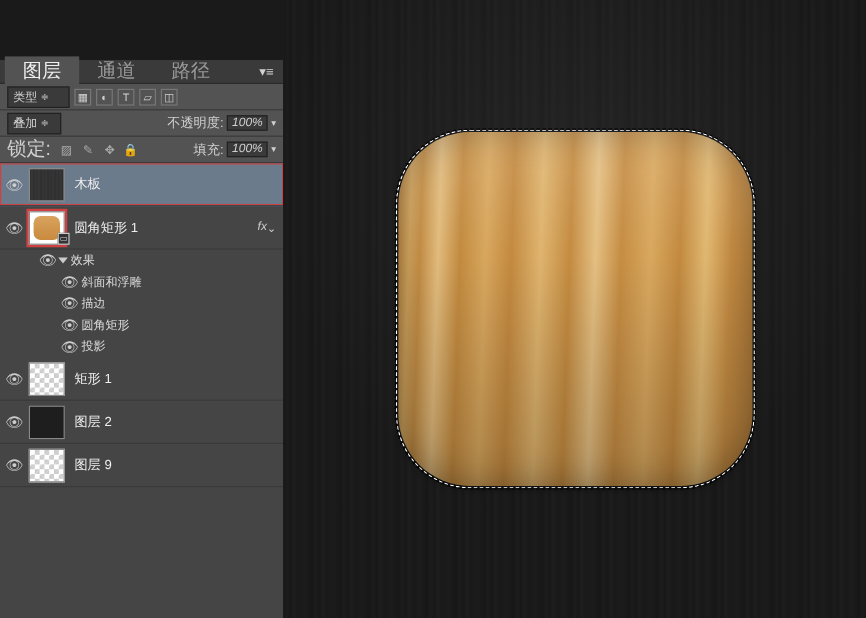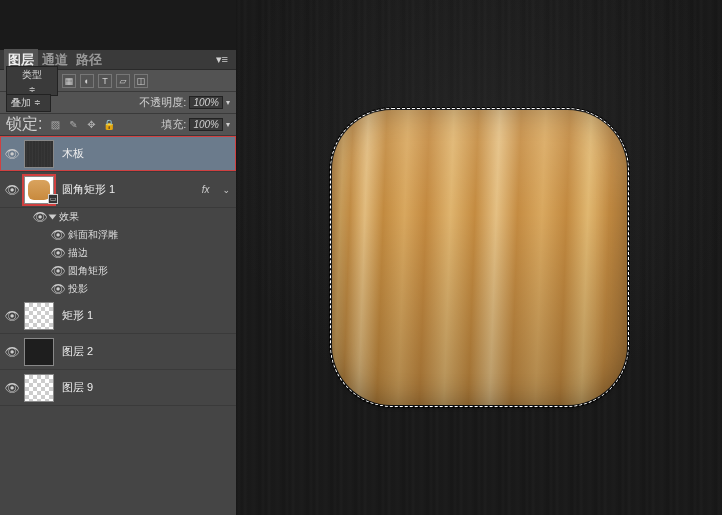--- a/index.html
+++ b/index.html
@@ -1,27 +1,27 @@
 <!DOCTYPE html>
 <html><head>
 <meta charset="utf-8">
 <style>
 * { margin: 0; padding: 0; box-sizing: border-box; font-family: "Microsoft YaHei", sans-serif; }
 body { background: #1a1a1a; width: 722px; height: 515px; display: flex; }
 
 .panel { width: 236px; background: #535353; color: #d0d0d0; font-size: 11px; display: flex; flex-direction: column; margin-top: 50px; }
 
 .tabs { display: flex; background: #3a3a3a; border-bottom: 1px solid #2a2a2a; height: 20px; align-items: center; padding: 0 4px; }
-.tab { padding: 2px 4px; color: #999; font-size: 13px; cursor: pointer; font-weight: bold; }
+.tab { padding: 2px 15px; color: #999; font-size: 16px; cursor: pointer; }
 .tab.active { background: #535353; color: #eee; }
 .tab-menu { margin-left: auto; padding: 0 4px; }
 
 .toolbar-row { display: flex; align-items: center; padding: 3px 6px; gap: 4px; border-bottom: 1px solid #3a3a3a; height: 22px; }
 .dropdown { background: #3a3a3a; border: 1px solid #222; color: #d0d0d0; font-size: 10px; padding: 1px 4px; display: flex; align-items: center; gap: 3px; }
-.dropdown.narrow { width: 52px; flex-direction: column; }
+.dropdown.narrow { width: 52px; }
 .dropdown.wide { width: 45px; }
 .caret { font-size: 8px; }
 .filter-icon { width: 14px; height: 14px; border: 1px solid #777; display: flex; align-items: center; justify-content: center; font-size: 9px; }
 
 .lock-row { display: flex; align-items: center; padding: 3px 6px; gap: 6px; border-bottom: 1px solid #3a3a3a; height: 22px; }
 .lock-label { font-size: 16px; }
 .lock-icons { display: flex; gap: 4px; }
 .lock-icon { width: 14px; height: 14px; display: flex; align-items: center; justify-content: center; font-size: 10px; color: #aaa; }
 
 .right-controls { margin-left: auto; display: flex; align-items: center; gap: 3px; }
@@ -33,21 +33,21 @@
 .layer.highlight-red { box-shadow: inset 0 0 0 1px #d04040; }
 .eye { width: 24px; display: flex; align-items: center; justify-content: center; font-size: 12px; color: #ccc; cursor: pointer; }
 .thumb { width: 30px; height: 28px; border: 1px solid #888; margin-right: 8px; background: #666; }
 .thumb.wood-dark { background: linear-gradient(90deg,#2f2f2f,#383838,#2d2d2d,#363636,#2f2f2f); background-size: 6px 100%; }
 .thumb.rounded-rect { background: #fff; position: relative; }
 .thumb.rounded-rect::after { content:''; position:absolute; inset:3px; background: linear-gradient(180deg,#d9a35e,#c88a3e); border-radius: 6px; }
 .thumb.transparent { background-image: linear-gradient(45deg,#ccc 25%,transparent 25%),linear-gradient(-45deg,#ccc 25%,transparent 25%),linear-gradient(45deg,transparent 75%,#ccc 75%),linear-gradient(-45deg,transparent 75%,#ccc 75%); background-size:8px 8px; background-position:0 0,0 4px,4px -4px,-4px 0; background-color:#fff; }
 .thumb.dark { background: #1e1e1e; }
 .thumb-redbox { box-shadow: 0 0 0 2px #d04040; }
 .layer-name { color: #eee; font-size: 11px; }
-.fx { margin-left: auto; margin-right: 13px; font-style: italic; font-size: 10px; color: #ccc; }
+.fx { margin-left: auto; margin-right: 0; font-style: italic; font-size: 10px; color: #ccc; }
 .chev { font-size: 9px; color: #ccc; margin-right: 6px; }
 .badge { position:absolute; width:10px; height:10px; left:48px; top:22px; background:#333; border:1px solid #ccc; font-size:7px; text-align:center; }
 
 .sublayer { height: 18px; display: flex; align-items: center; padding-left: 30px; font-size: 10px; color: #ddd; }
 .sublayer .eye { width: 20px; }
 .sublayer.indent { padding-left: 48px; }
 .disclosure { display:inline-block; width:0; height:0; border-top:4px solid transparent; border-bottom:4px solid transparent; border-left:5px solid #ccc; margin-right:4px; transform: rotate(90deg); }
 
 .canvas { flex: 1; background: #2f2f2f; position: relative; display:flex; align-items:center; justify-content:center; }
 .wood-bg { position:absolute; inset:0; background: repeating-linear-gradient(90deg,#232323 0px,#2b2b2b 3px,#242424 6px,#2d2d2d 9px,#262626 12px,#2a2a2a 18px,#232323 24px); }

